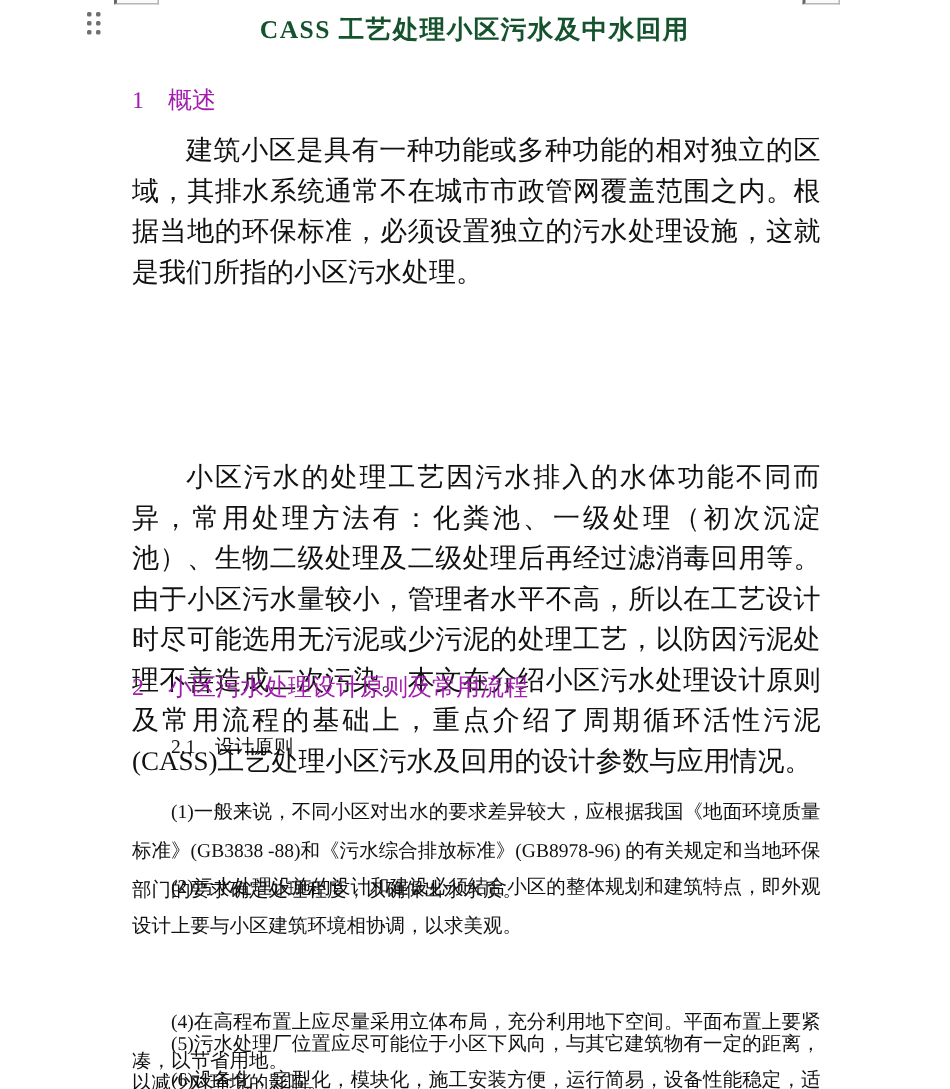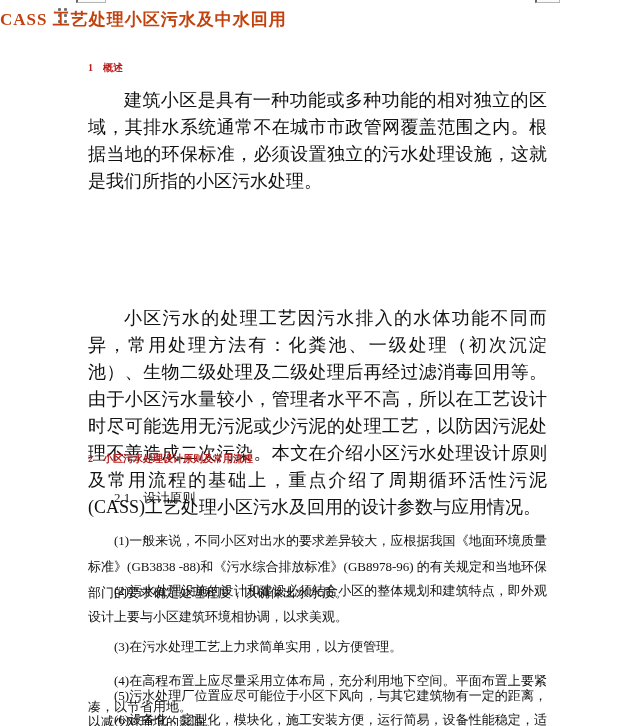--- a/index.html
+++ b/index.html
@@ -49,36 +49,36 @@
     background: #707070;
     border-radius: 1px;
   }
 
   .doc-title {
     position: absolute;
     top: 8px;
     left: 0;
     width: 633px;
     margin: 0;
-    text-align: left;
+    text-align: center;
     font-size: 17px;
     font-weight: bold;
     letter-spacing: 1px;
-    color: #c2410c;
+    color: #14532d;
   }
 
   .h-sec {
     position: absolute;
     left: 88px;
     width: 459px;
     margin: 0;
-    font-size: 10px;
-    font-weight: bold;
+    font-size: 16px;
+    font-weight: normal;
     line-height: 27px;
-    color: #b91c1c;
+    color: #a21caf;
   }
   .h1-pos  { top: 54px; }
   .h2-pos  { top: 445px; }
 
   .h-sub {
     position: absolute;
     left: 88px;
     width: 459px;
     margin: 0;
     font-size: 13px;
@@ -142,18 +142,17 @@
   <h2 class="h-sec h1-pos">1　概述</h2>
 
   <p class="para p1-pos">建筑小区是具有一种功能或多种功能的相对独立的区域，其排水系统通常不在城市市政管网覆盖范围之内。根据当地的环保标准，必须设置独立的污水处理设施，这就是我们所指的小区污水处理。</p>
   <p class="para p4-pos">小区污水的处理工艺因污水排入的水体功能不同而异，常用处理方法有：化粪池、一级处理（初次沉淀池）、生物二级处理及二级处理后再经过滤消毒回用等。由于小区污水量较小，管理者水平不高，所以在工艺设计时尽可能选用无污泥或少污泥的处理工艺，以防因污泥处理不善造成二次污染。本文在介绍小区污水处理设计原则及常用流程的基础上，重点介绍了周期循环活性污泥(CASS)工艺处理小区污水及回用的设计参数与应用情况。</p>
 
   <h2 class="h-sec h2-pos">2　小区污水处理设计原则及常用流程</h2>
   <h3 class="h-sub h21-pos">2.1　设计原则</h3>
 
   <p class="item i1-pos">(1)一般来说，不同小区对出水的要求差异较大，应根据我国《地面环境质量标准》(GB3838 -88)和《污水综合排放标准》(GB8978-96) 的有关规定和当地环保部门的要求确定处理程度，以确保出水水质。</p>
   <p class="item i2-pos">(2)污水处理设施的设计和建设必须结合小区的整体规划和建筑特点，即外观设计上要与小区建筑环境相协调，以求美观。</p>
-  <p class="item i3-pos">(3)在污水处理工艺上力求简单实用，以方便管理。</p>
   <p class="item i4-pos">(4)在高程布置上应尽量采用立体布局，充分利用地下空间。平面布置上要紧凑，以节省用地。</p>
   <p class="item i5-pos">(5)污水处理厂位置应尽可能位于小区下风向，与其它建筑物有一定的距离，以减少对环境的影响。</p>
   <p class="item i6-pos">(6)设备化，定型化，模块化，施工安装方便，运行简易，设备性能稳定，适合分期建设。</p>
 
 </div>
 
 </body></html>

